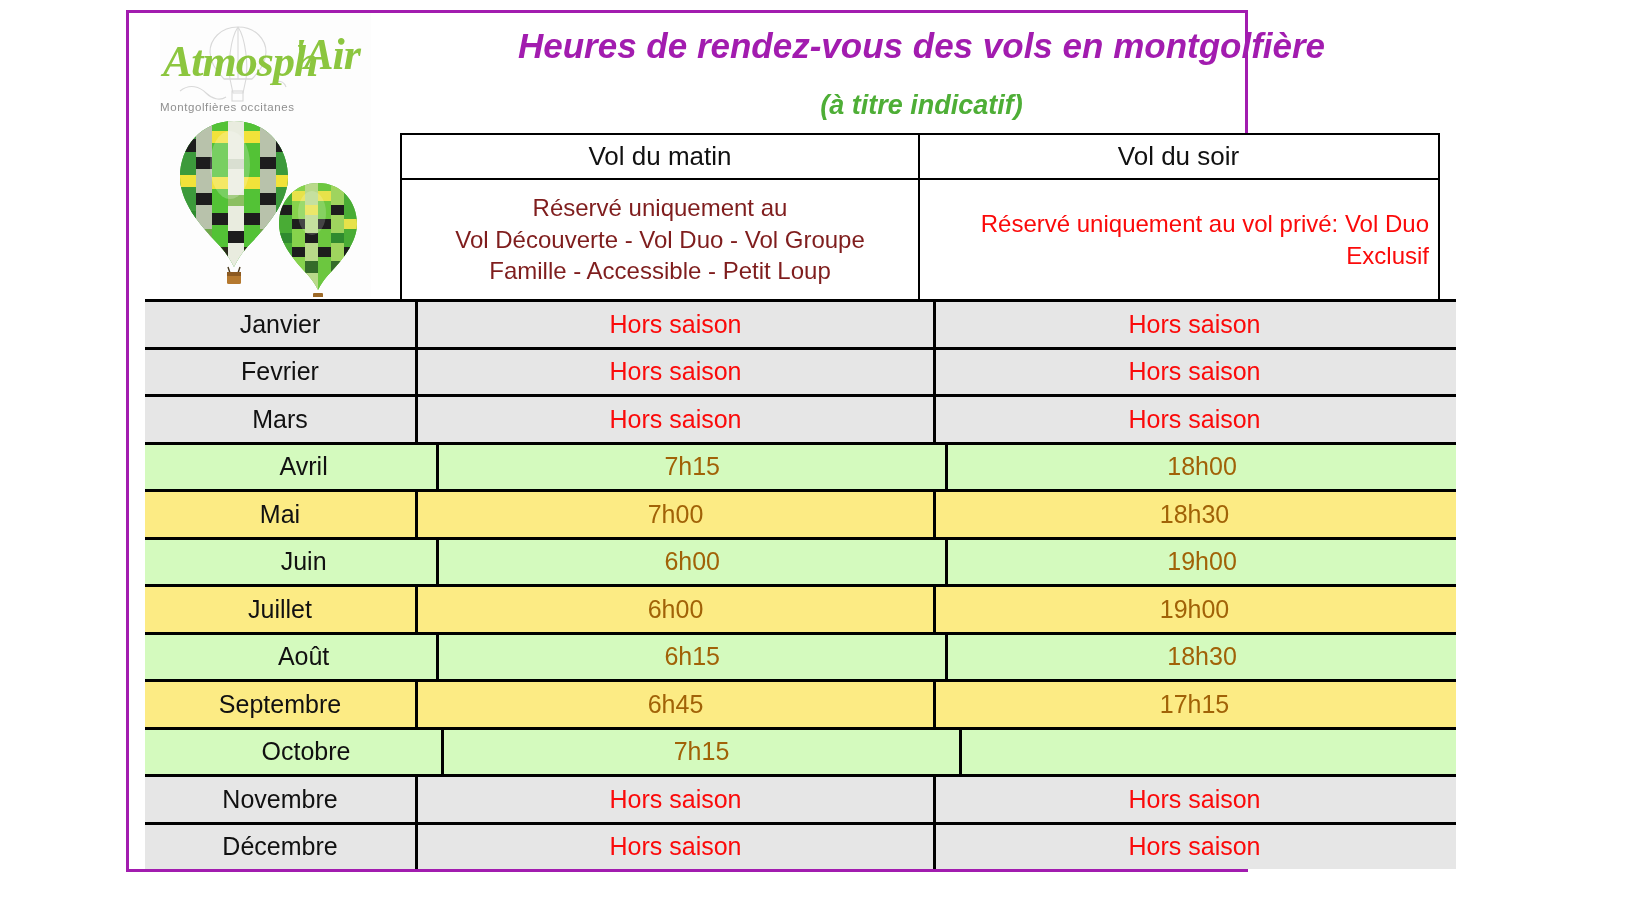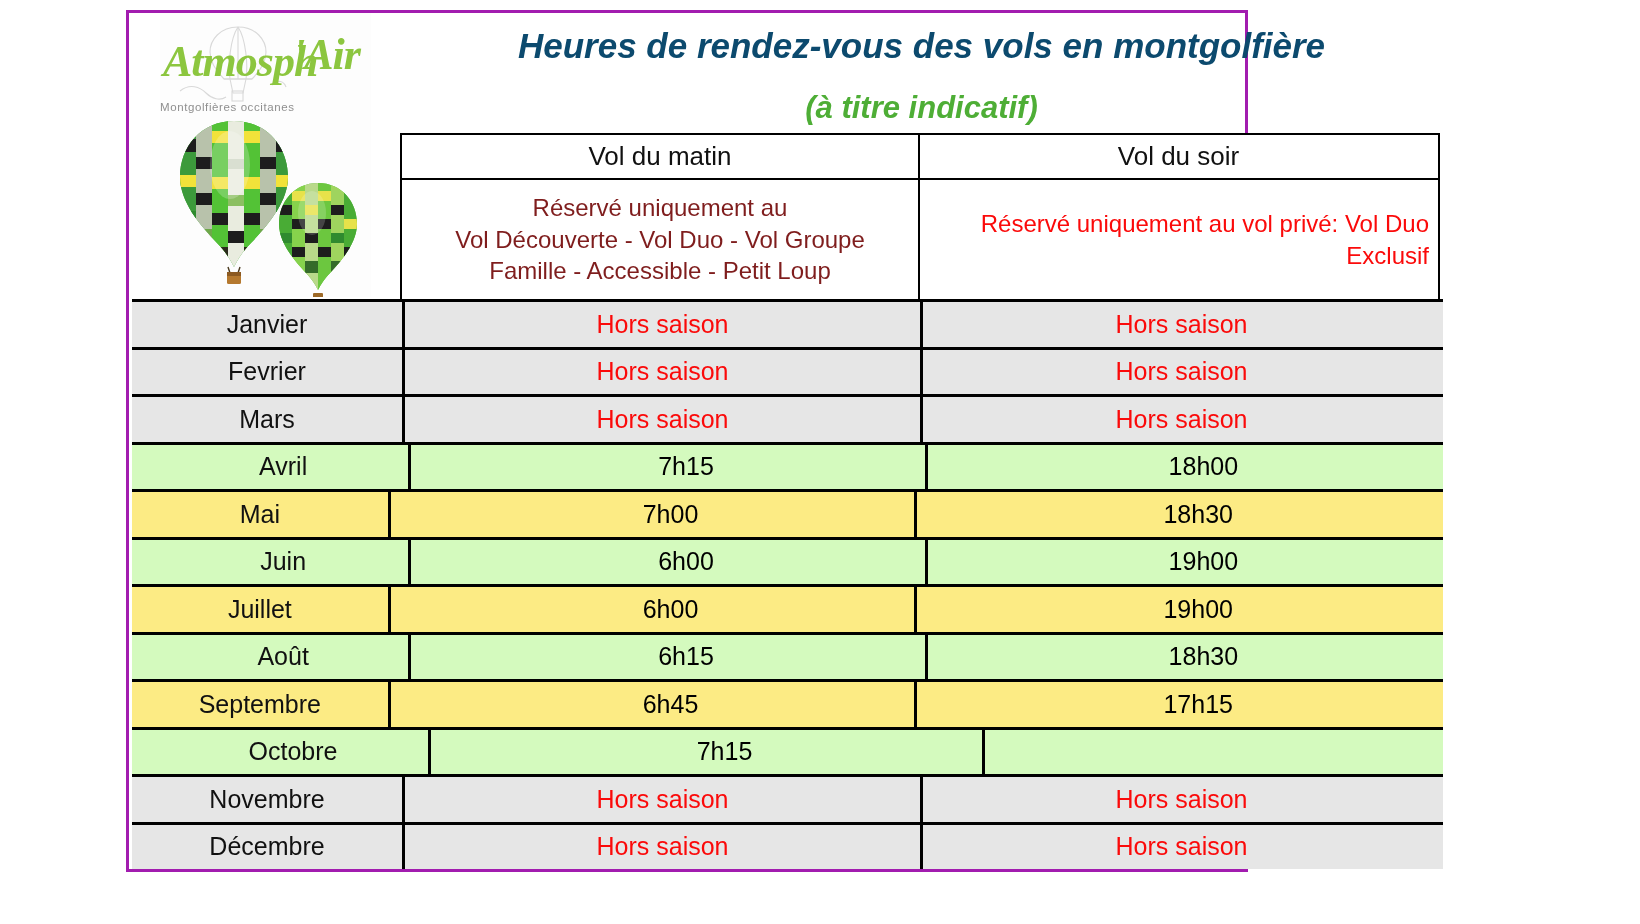--- a/index.html
+++ b/index.html
@@ -86,30 +86,30 @@
     left: 275px;
     top: 12px;
     width: 1035px;
     text-align: center;
   }
   .main-title {
     font-family: "Liberation Sans", sans-serif;
     font-weight: bold;
     font-style: italic;
     font-size: 35px;
-    color: #0c4a6e;
+    color: #a21caf;
     line-height: 1.2;
     white-space: nowrap;
   }
   .sub-title {
     margin-top: 22px;
     font-family: "Liberation Sans", sans-serif;
     font-weight: bold;
     font-style: italic;
-    font-size: 31px;
+    font-size: 27px;
     color: #4eae36;
     line-height: 1.2;
   }
 
   
   .colhead {
     position: absolute;
     left: 271px;
     top: 120px;
     width: 1040px;
@@ -147,21 +147,21 @@
     height: 119px;
     font-size: 24px;
     line-height: 1.32;
   }
   .colhead-row.bottom .colhead-cell.left { color: #7f1d1d; }
   .colhead-row.bottom .colhead-cell.right { color: #fb0a0a; text-align: right; }
 
   
   .grid {
     position: absolute;
-    left: 3px;
+    left: 16px;
     top: 286px;
     width: 1311px;
     height: 570px;
   }
   .grow {
     display: flex;
     height: 47.5px;
     box-sizing: border-box;
     border-top: 3px solid #000000;
   }
@@ -185,21 +185,21 @@
     border-right: 3px solid #000000;
   }
   .gcell.evening {
     width: 517px;
   }
 
   .bg-grey  { background: #e6e6e6; }
   .bg-green { background: #d4fabe; padding-left: 26px; }
   .bg-yellow{ background: #fceb84; }
   .txt-red  { color: #fb0a0a; }
-  .txt-dark { color: #000000; margin-left: 36px; }
+  .txt-dark { color: #a16207; }
 </style>
 </head>
 <body>
 
 <div class="page">
   <div class="sheet">
 
     <div class="banner">
 
       <div class="logo-cell">

